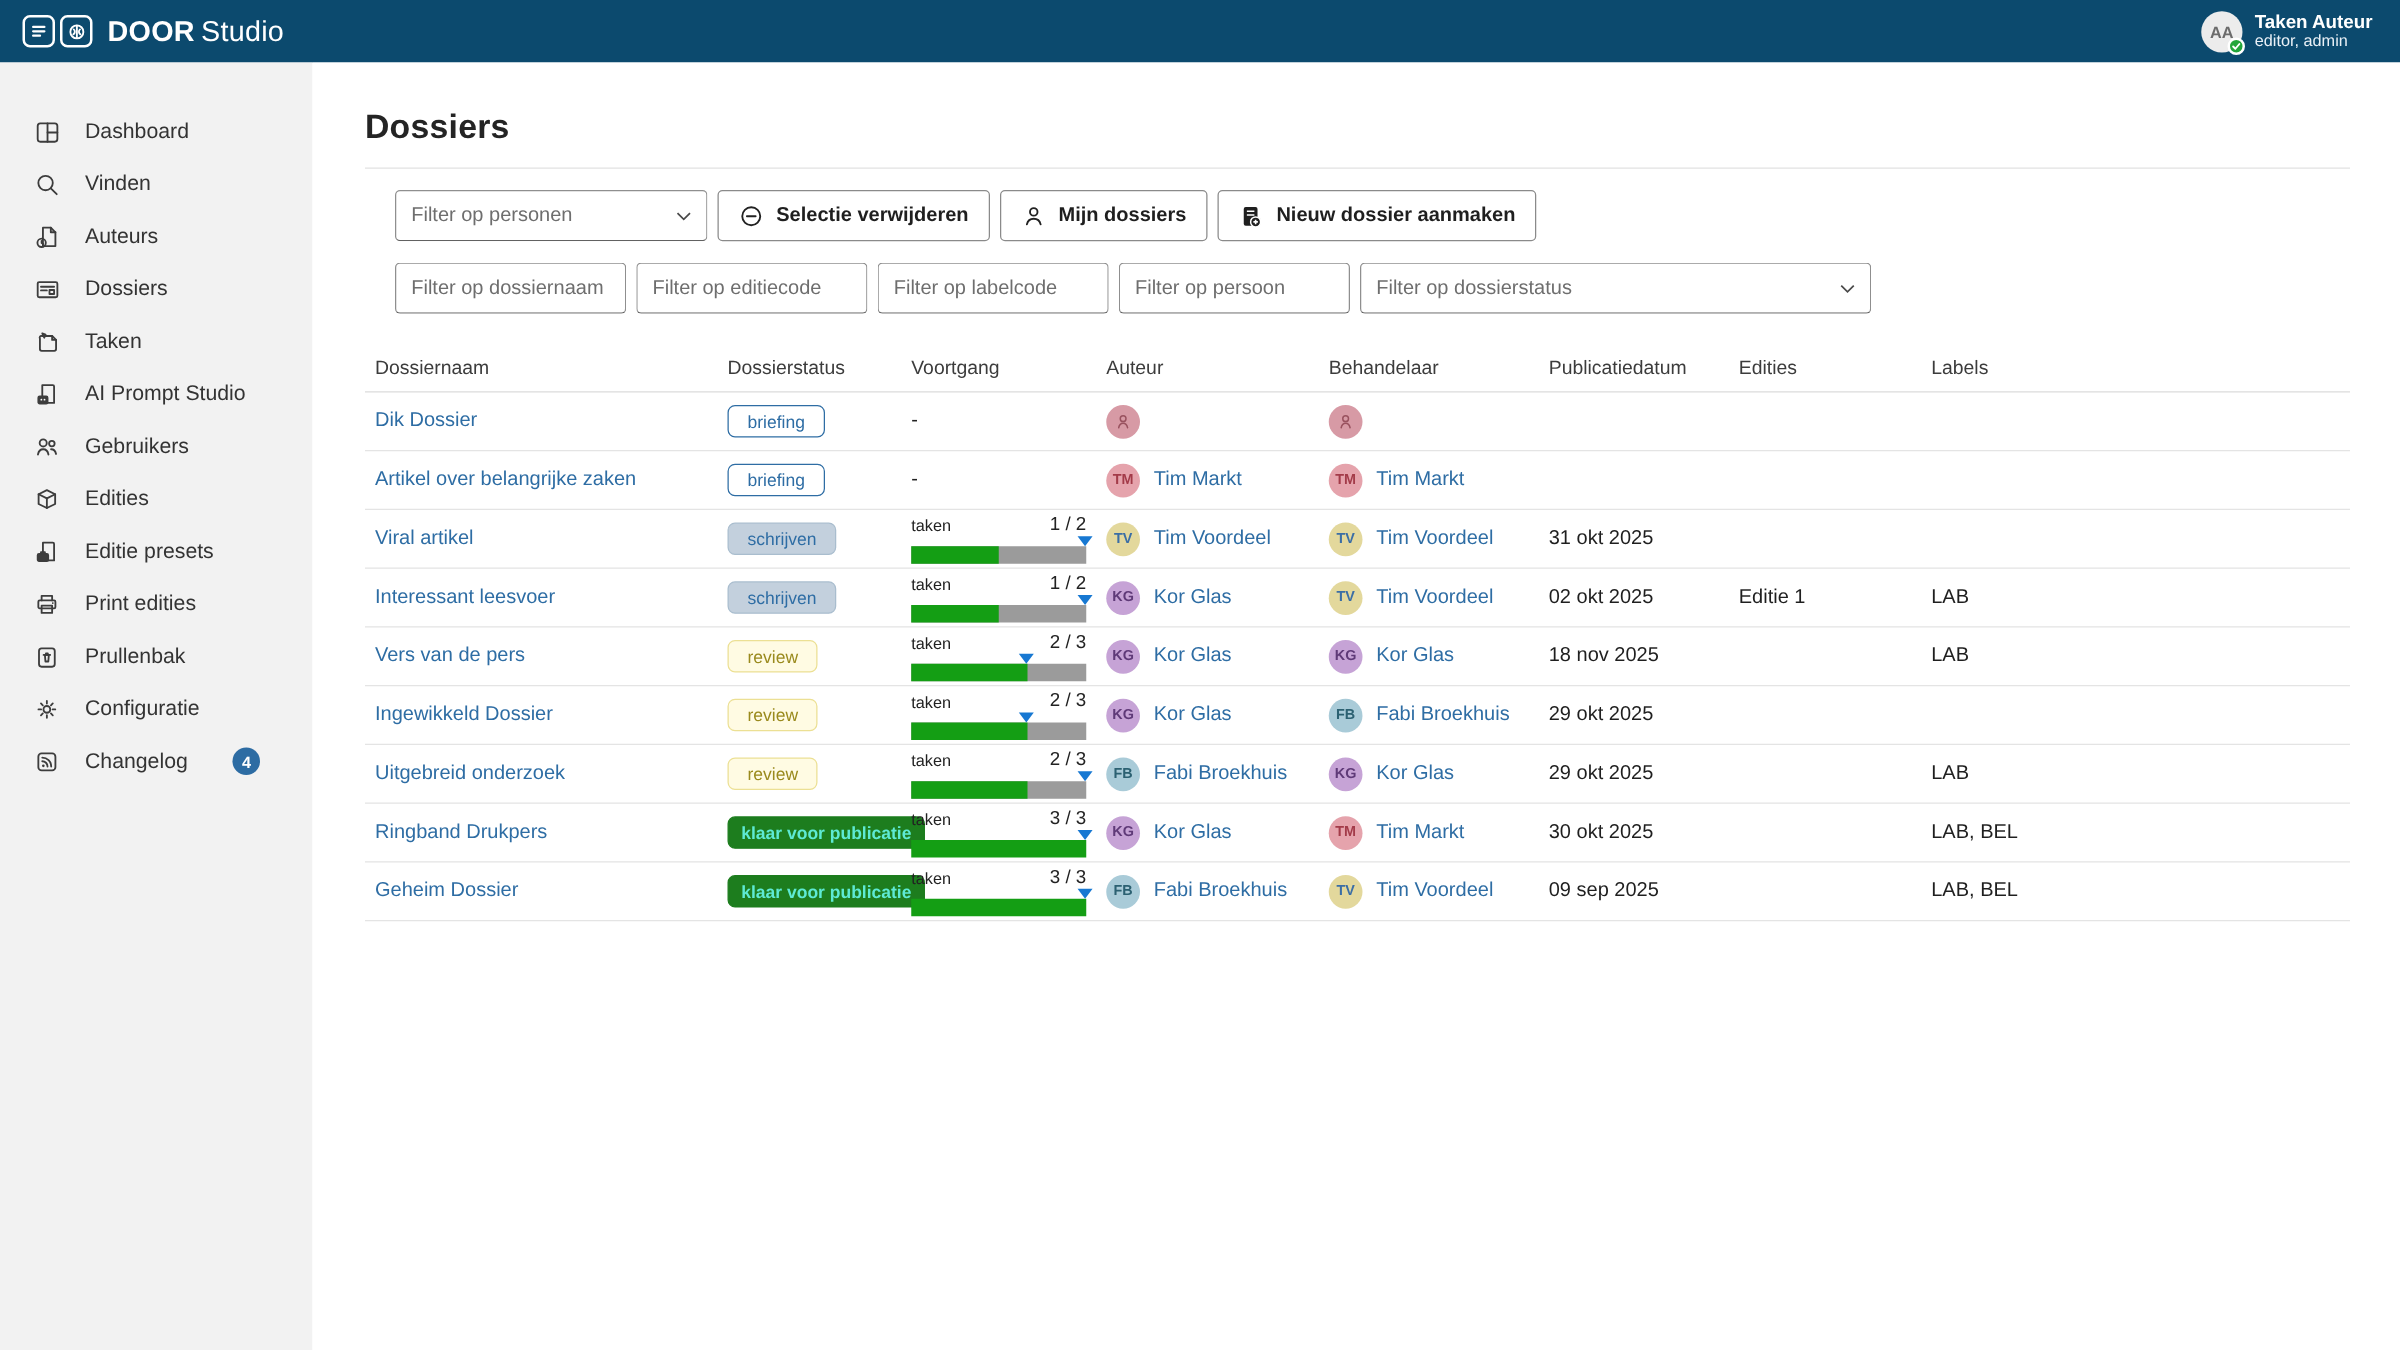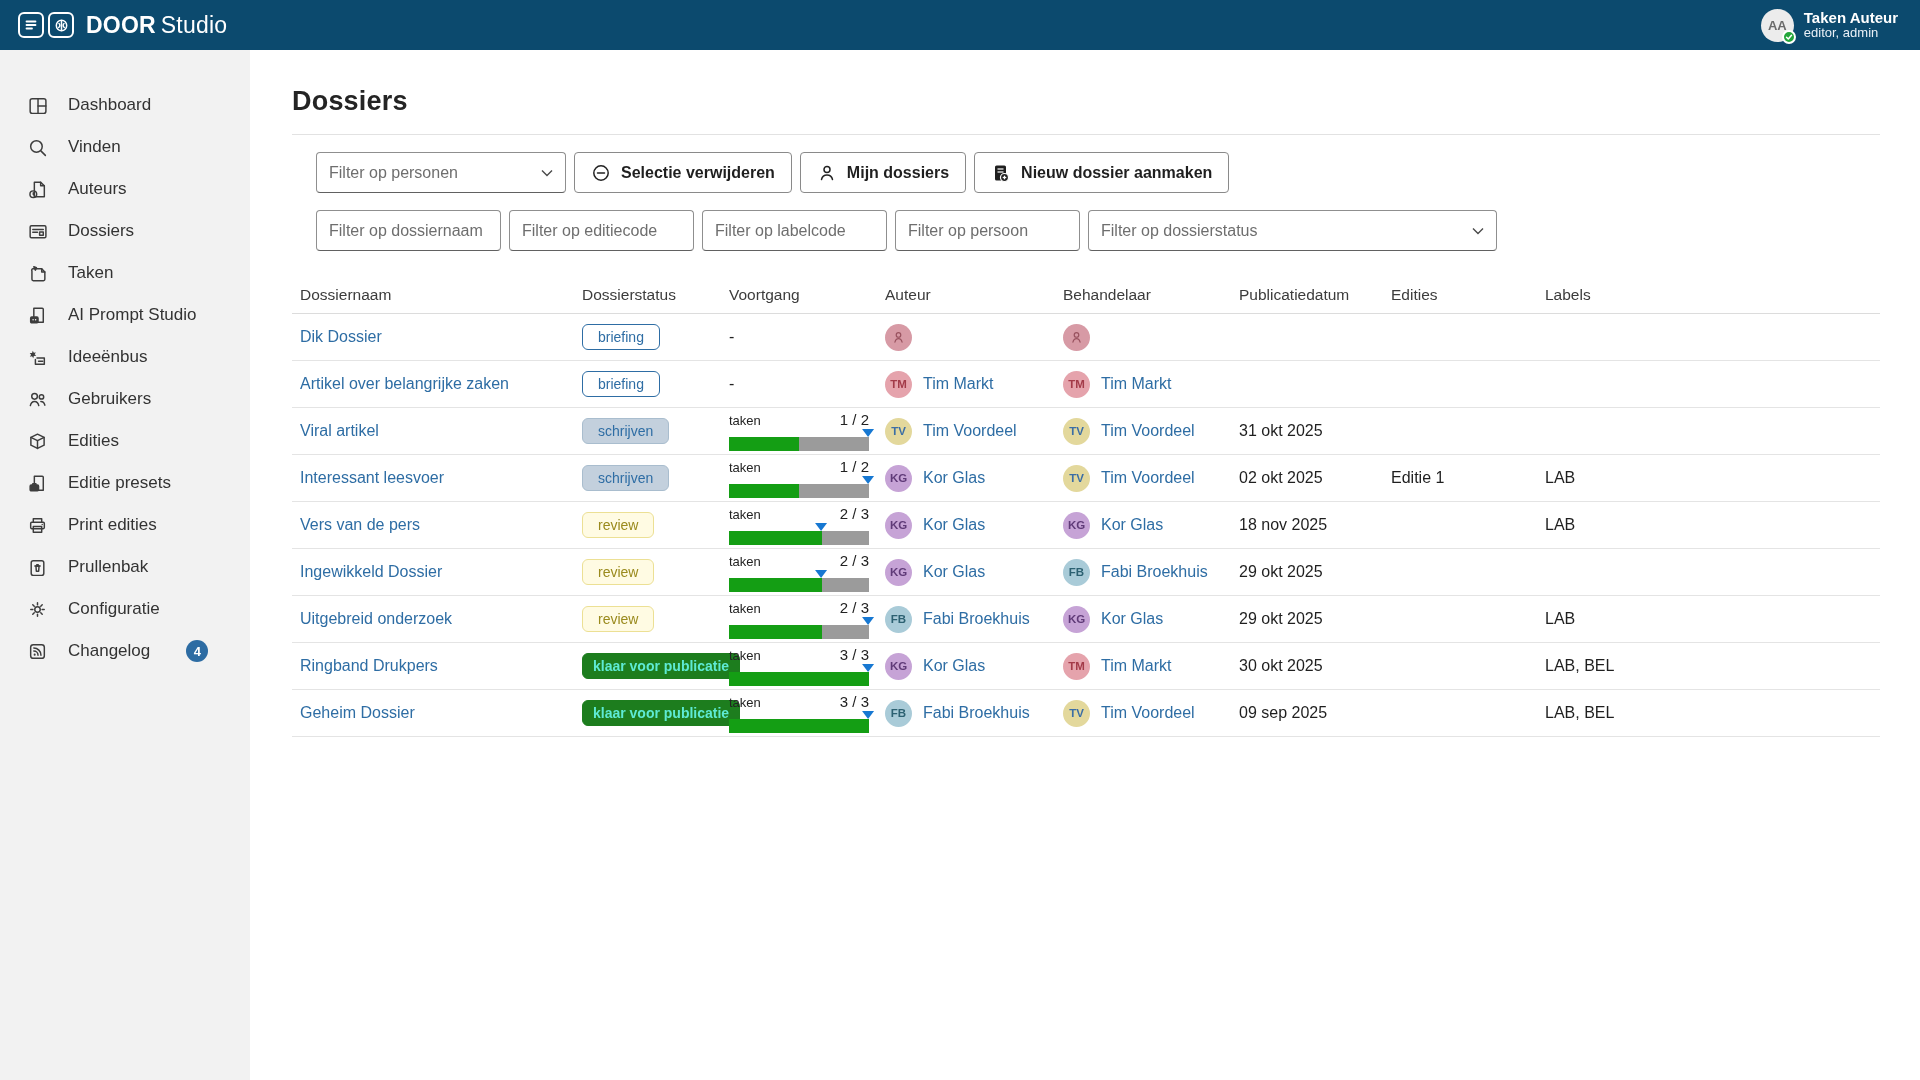--- a/index.html
+++ b/index.html
@@ -204,30 +204,20 @@
           <rect x="3.5" y="11.5" width="7" height="5.5" rx="1" fill="#3d3d3d"></rect>
           <circle cx="5.8" cy="14" r=".7" fill="#fff" stroke="none"></circle>
           <circle cx="8.2" cy="14" r=".7" fill="#fff" stroke="none"></circle>
         </svg>
       </span>
       <span>AI Prompt Studio</span>
     </div>
     <div class="nav-item">
       <span class="nav-icon">
         <svg viewBox="0 0 20 20">
-          <path d="M5.5 3.5l1 2 2-.3-1.2 1.7 1.5 1.5-2.3.2-.5 2.2-1.2-2-2.1.4 1.2-1.9-1.3-1.6 2.2-.1z" fill="#3d3d3d" stroke="none"></path>
-          <path d="M9.5 10.5h7v6h-8.5v-4.5"></path>
-          <line x1="11" y1="13.5" x2="15" y2="13.5"></line>
-        </svg>
-      </span>
-      <span>Ideeënbus</span>
-    </div>
-    <div class="nav-item">
-      <span class="nav-icon">
-        <svg viewBox="0 0 20 20">
           <circle cx="7.2" cy="7" r="2.7"></circle>
           <path d="M3.2 15.8c.5-2.6 2.1-4 4-4s3.5 1.4 4 4"></path>
           <circle cx="13.8" cy="7.5" r="2.1"></circle>
           <path d="M13.2 11.8c1.9 0 3.3 1.3 3.8 3.6"></path>
         </svg>
       </span>
       <span>Gebruikers</span>
     </div>
     <div class="nav-item">
       <span class="nav-icon">

